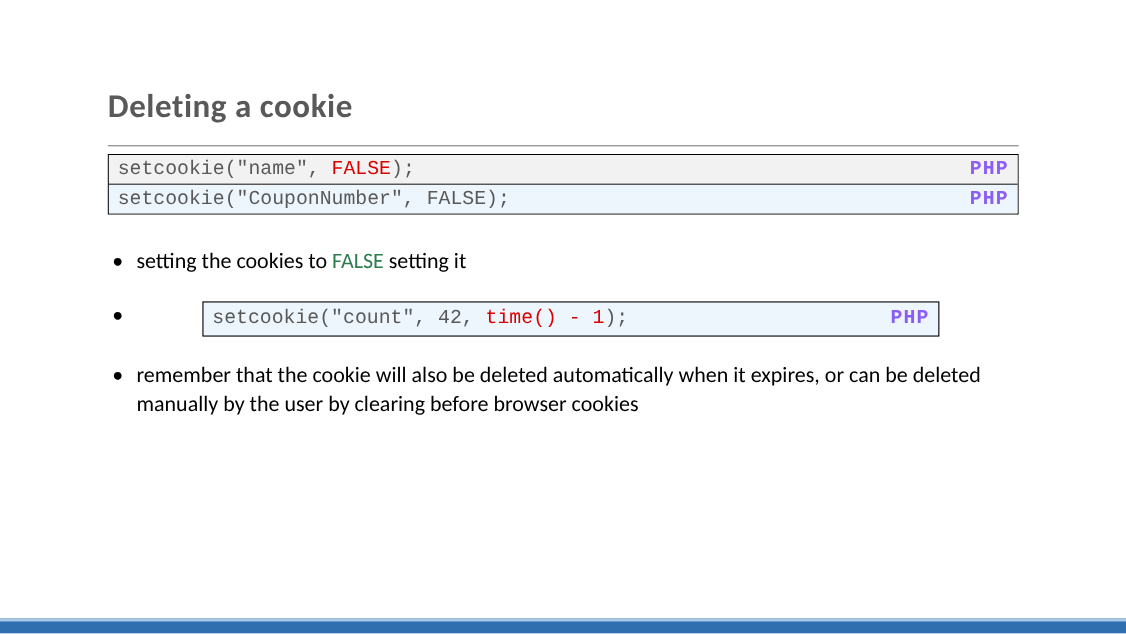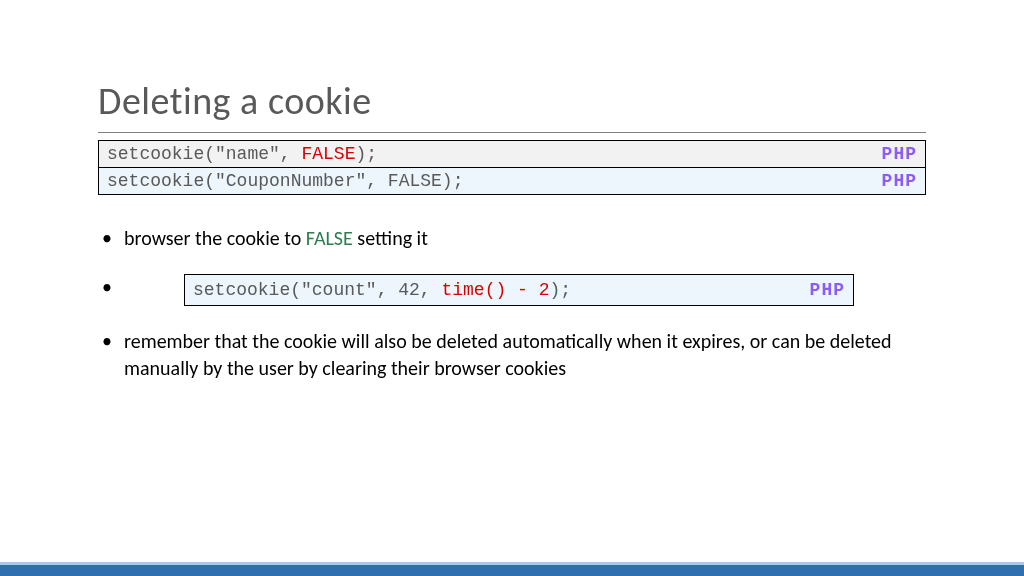--- a/index.html
+++ b/index.html
@@ -2,21 +2,21 @@
 <html><head>
 <meta charset="utf-8">
 <style>
   * { box-sizing: border-box; margin: 0; padding: 0; }
   html, body { width: 1024px; height: 576px; background: #fff; font-family: "Segoe UI", "Calibri", Arial, sans-serif; }
   .slide {
     width: 1024px; height: 576px; position: relative; background: #fff;
   }
   .title {
     position: absolute; left: 98px; top: 78px;
-    font-size: 38px; font-weight: 400; color: #595959;
+    font-size: 30px; font-weight: 700; color: #595959;
     letter-spacing: 0.5px;
   }
   .title-rule {
     position: absolute; left: 98px; top: 132px;
     width: 828px; height: 0; border-top: 1px solid #7f7f7f;
   }
   .code-outer {
     position: absolute; left: 98px; top: 140px;
     width: 828px; border: 1px solid #000;
   }
@@ -75,29 +75,29 @@
       <span class="php-label">PHP</span>
     </div>
     <div class="code-row row-blue">
       <span>setcookie("CouponNumber", FALSE);</span>
       <span class="php-label">PHP</span>
     </div>
   </div>
 
   <ul class="bullets">
     <li>
-      <span>browser the cookie to </span><span class="inline-false">FALSE</span><span> setting it</span>
+      <span>setting the cookies to </span><span class="inline-false">FALSE</span><span> setting it</span>
     </li>
     <li>
       <div class="code-small row-blue-sm">
         <span>
-          <span>setcookie("count", 42, </span><span class="kw-red">time() - 2</span><span>);</span>
+          <span>setcookie("count", 42, </span><span class="kw-red">time() - 1</span><span>);</span>
         </span>
         <span class="php-label">PHP</span>
       </div>
     </li>
     <li>
-      <span>remember that the cookie will also be deleted automatically when it expires, or can be deleted manually by the user by clearing their browser cookies</span>
+      <span>remember that the cookie will also be deleted automatically when it expires, or can be deleted manually by the user by clearing before browser cookies</span>
     </li>
   </ul>
 
   <div class="bottom-bar"></div>
 </div>
 
 </body></html>

